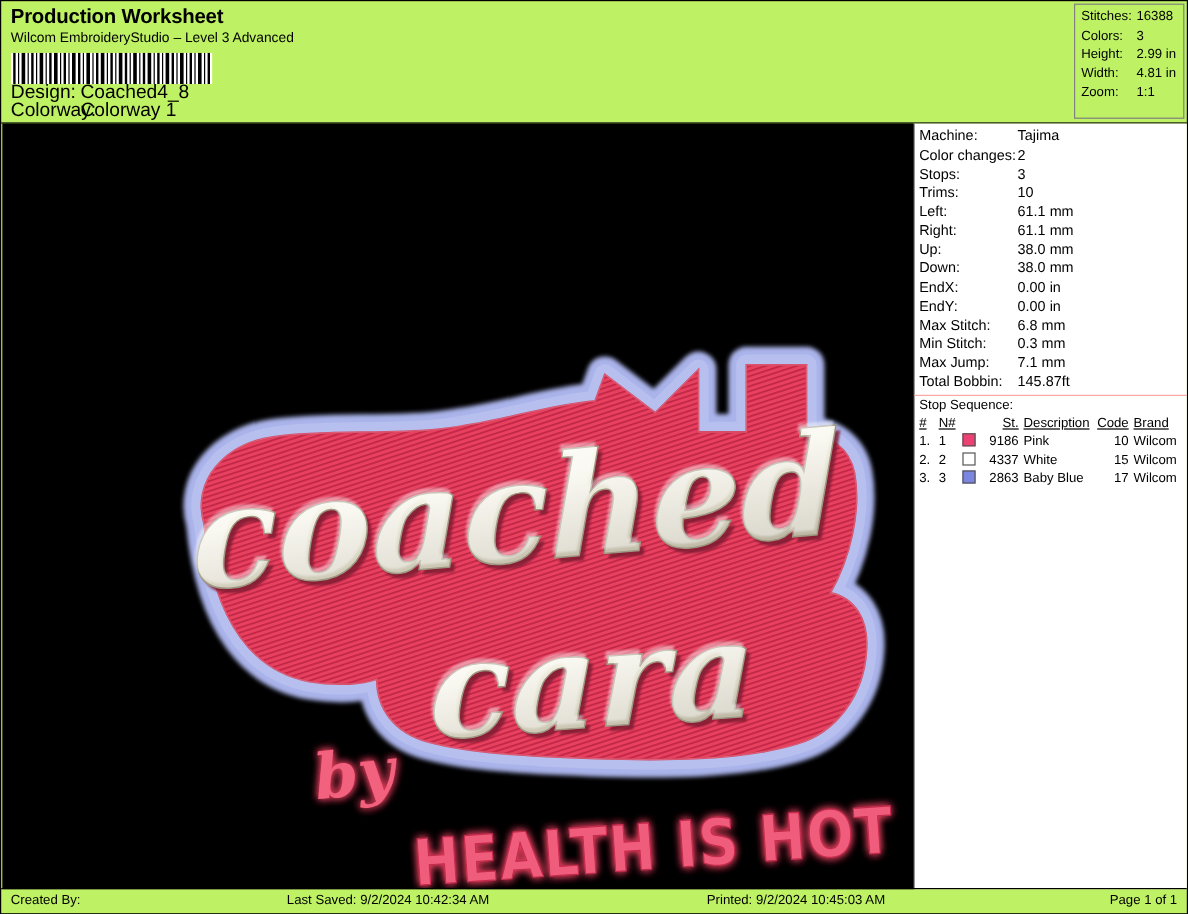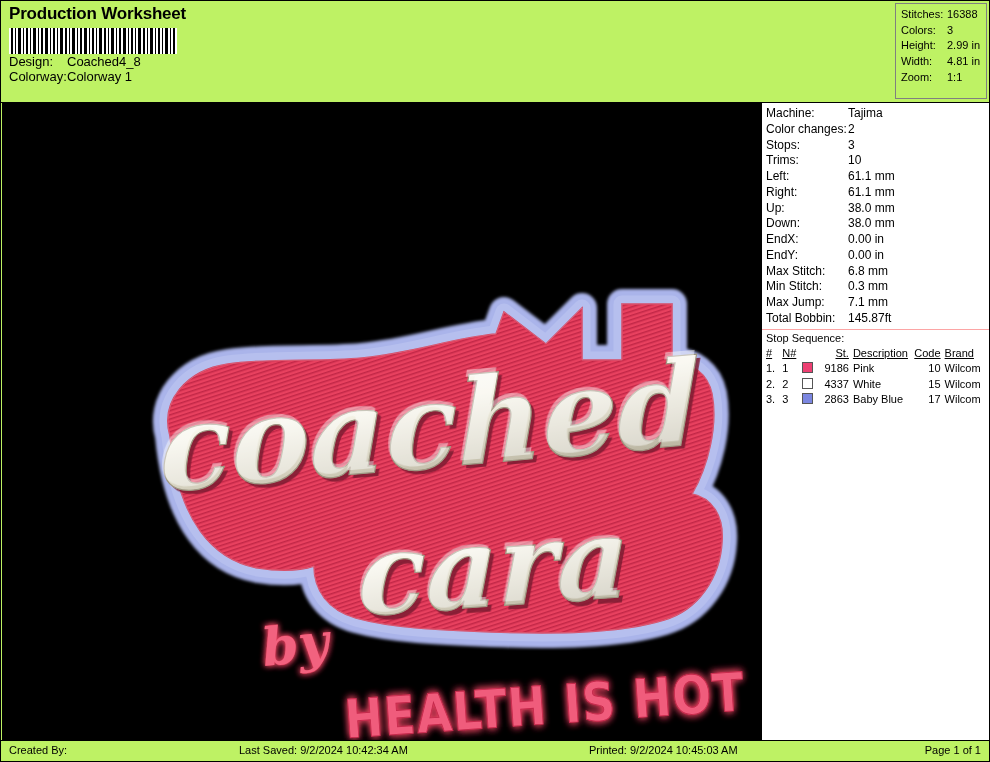--- a/index.html
+++ b/index.html
@@ -56,21 +56,21 @@
   }
   #barcode {
     margin-top: 4px;
     width: 168px;
     height: 26px;
     display: block;
   }
   .kv-row {
     display: flex;
     line-height: 15px;
-    font-size: 13px;
+    font-size: 16px;
   }
   .kv-row .k { width: 58px; flex: 0 0 58px; }
   .kv-row .v { }
 
   
   #summary-box {
     position: absolute;
     right: 2px; top: 2px;
     width: 92px;
     height: 96px;
@@ -192,20 +192,21 @@
 </style>
 </head>
 <body>
 
 <div id="page">
 
   <div id="header">
 
     <div id="header-left">
       <div class="doc-title">Production Worksheet</div>
+      <div class="app-line">Wilcom EmbroideryStudio – Level 3 Advanced</div>
 
       <svg id="barcode" viewBox="0 0 168 26" preserveAspectRatio="none">
         <rect x="0" y="0" width="168" height="26" fill="#ffffff"></rect>
         <g fill="#000000">
           <rect x="2" y="0" width="2" height="26"></rect>
           <rect x="6" y="0" width="1" height="26"></rect>
           <rect x="9" y="0" width="3" height="26"></rect>
           <rect x="14" y="0" width="1" height="26"></rect>
           <rect x="17" y="0" width="2" height="26"></rect>
           <rect x="21" y="0" width="1" height="26"></rect>

